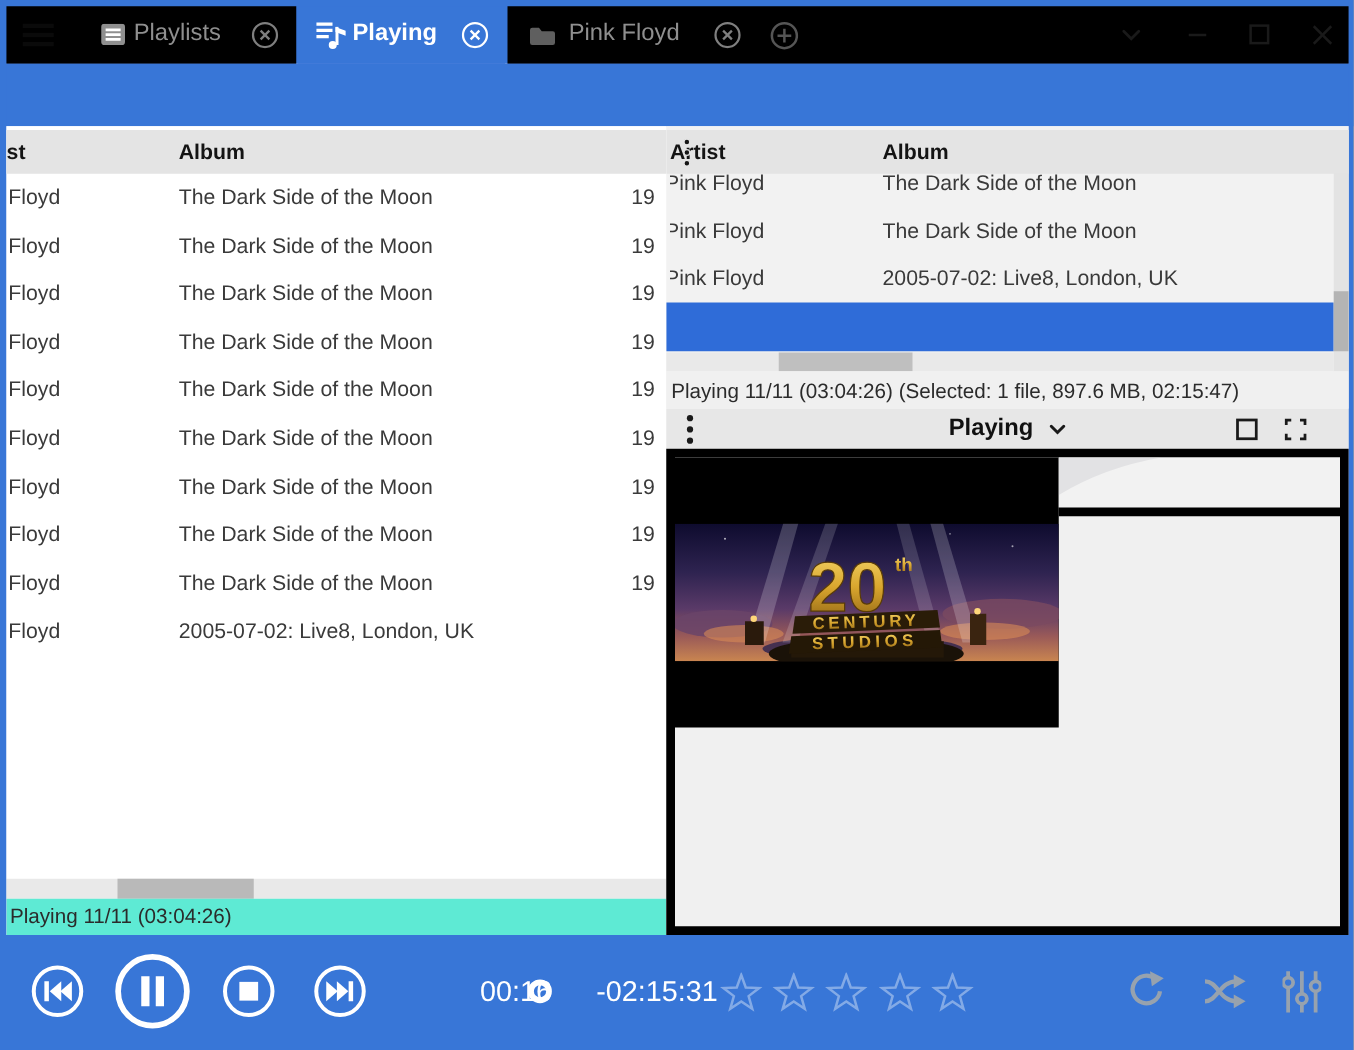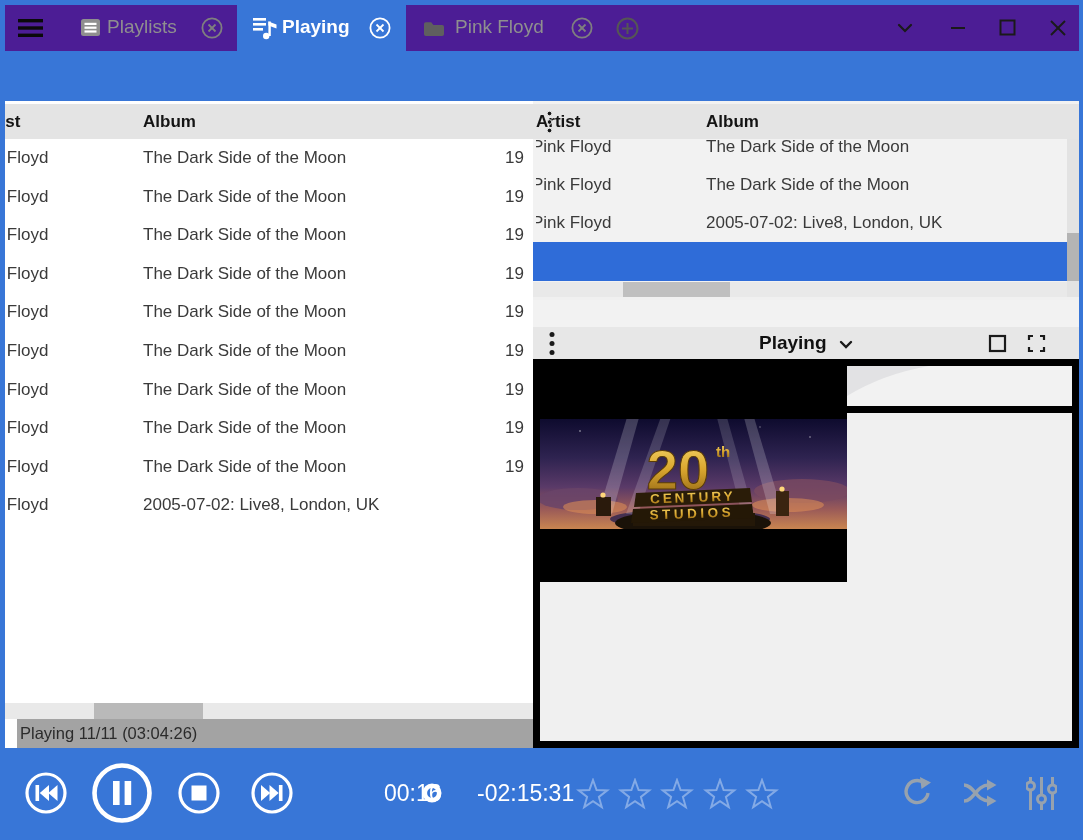--- a/index.html
+++ b/index.html
@@ -1,20 +1,20 @@
 <!DOCTYPE html>
 <html><head>
 <meta charset="utf-8">
 <style>
   html,body{margin:0;padding:0;background:#222;}
   #app{position:relative;width:1083px;height:840px;overflow:hidden;
        font-family:"Liberation Sans",sans-serif;background:#fff;}
   .abs{position:absolute;}
   .blue{background:#3876d7;}
-  .tab-seg{background:#4c1d95;}
+  .tab-seg{background:#000000;}
   .tab-label{font-size:19px;color:#8f8f8f;white-space:nowrap;}
   .row-text{font-size:17px;color:#3a3a3a;white-space:nowrap;}
   .hdr-text{font-size:17px;font-weight:bold;color:#141414;white-space:nowrap;}
   .status-text{font-size:16.5px;color:#2b2b2b;white-space:nowrap;}
   .time-text{font-size:23px;color:#fff;white-space:nowrap;margin-left:36px;}
   .clip{overflow:hidden;}
   svg{display:block;}
 </style>
 </head>
 <body>
@@ -281,21 +281,21 @@
       <div style="position:relative;height:38.6px;">
         <div class="abs row-text clip" style="left:0;width:132px;line-height:38.6px;text-indent:-36px;">Pink Floyd</div>
         <div class="abs row-text" style="left:138px;line-height:38.6px;">2005-07-02: Live8, London, UK</div>
         <div class="abs row-text clip" style="left:500px;width:28px;line-height:38.6px;"></div>
       </div>
     </div>
 
     <div class="abs" style="left:0;top:602px;width:528px;height:16px;background:#e9e9e9;">
       <div class="abs" style="left:89px;top:0;width:109px;height:16px;background:#b9b9b9;"></div>
     </div>
-    <div class="abs" style="left:12px;top:618px;width:528px;height:29px;background:#a3a3a3;">
+    <div class="abs" style="left:0;top:618px;width:528px;height:29px;background:#5eead4;">
       <div class="abs status-text" style="left:3px;line-height:29px;">Playing 11/11 (03:04:26)</div>
     </div>
   </div>
 
   <div class="abs" style="left:533px;top:101px;width:546px;height:226px;background:#f2f2f2;overflow:hidden;">
 
     <div class="abs" style="left:0;top:27px;width:534px;height:38px;z-index:1;">
       <div class="abs row-text clip" style="left:3px;width:140px;line-height:38px;text-indent:-4px;">Pink Floyd</div>
       <div class="abs row-text" style="left:173px;line-height:38px;">The Dark Side of the Moon</div>
     </div>
@@ -321,20 +321,23 @@
 
     <div class="abs" style="left:534px;top:3px;width:12px;height:193px;background:#e3e3e3;z-index:2;">
       <div class="abs" style="left:0;top:129px;width:12px;height:48px;background:#b4b4b4;"></div>
     </div>
 
     <div class="abs" style="left:0;top:181px;width:534px;height:15px;background:#e9e9e9;z-index:2;">
       <div class="abs" style="left:90px;top:0;width:107px;height:15px;background:#bfbfbf;"></div>
     </div>
     <div class="abs" style="left:0;top:196px;width:546px;height:3px;background:#f0f0f0;z-index:2;"></div>
 
+    <div class="abs" style="left:0;top:199px;width:546px;height:27px;background:#f0f0f0;z-index:3;">
+      <div class="abs status-text" style="left:4px;line-height:27px;">Playing 11/11 (03:04:26) (Selected: 1 file, 897.6 MB, 02:15:47)</div>
+    </div>
   </div>
 
   <div class="abs" style="left:533px;top:327px;width:546px;height:32px;background:#e7e7e7;">
     <svg class="abs" style="left:14px;top:4px;" width="10" height="25">
       <circle cx="5" cy="3.5" r="2.5" fill="#1a1a1a"></circle>
       <circle cx="5" cy="12.5" r="2.5" fill="#1a1a1a"></circle>
       <circle cx="5" cy="21.5" r="2.5" fill="#1a1a1a"></circle>
     </svg>
     <div class="abs" style="left:0;top:0;width:546px;height:32px;text-align:center;">
       <span style="font-size:19px;font-weight:bold;color:#111;line-height:32px;">Playing</span>

